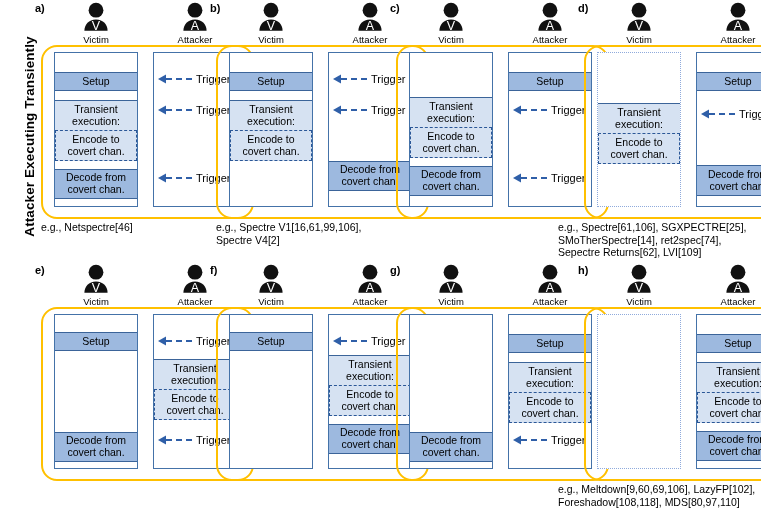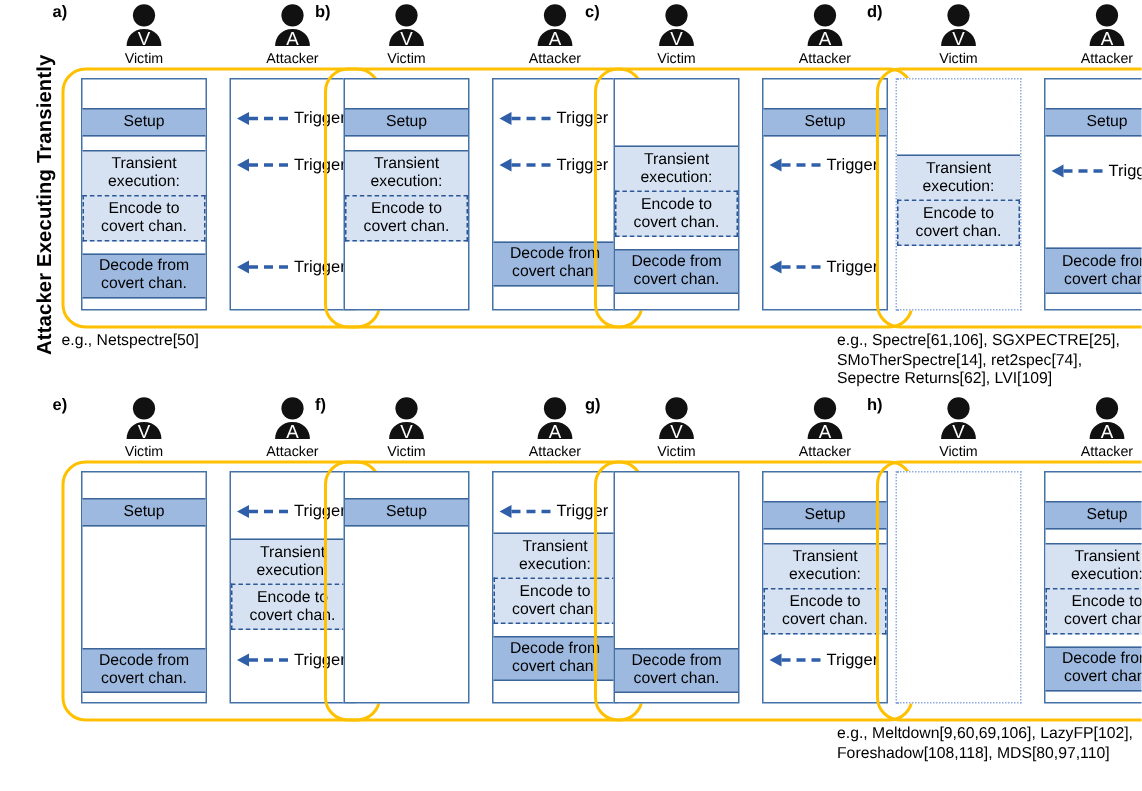--- a/index.html
+++ b/index.html
@@ -120,21 +120,21 @@
         <span class="tlabel">Trigger</span>
       </div>
       <div class="trigger" style="left:122px;top:172px;">
         <svg class="arrowsvg" width="38" height="12" viewBox="0 0 38 12">
           <path d="M1 6 L9 1.6 L9 10.4 Z" fill="#2F5FA8"></path>
           <line x1="9" y1="6" x2="37" y2="6" stroke="#2F5FA8" stroke-width="2.2" stroke-dasharray="6,4"></line>
         </svg>
         <span class="tlabel">Trigger</span>
       </div>
       <div class="caption" style="left:6px;top:221px;width:212px;">
-        <div>e.g., Netspectre[50]</div>
+        <div>e.g., Netspectre[46]</div>
       </div>
     </div>
     <div class="panel" style="left:210px;top:0px;width:178px;height:262px;">
       <div class="panel-letter">b)</div>
       <div class="actors">
         <div class="actor" style="left:30px;">
           <svg width="34" height="34" viewBox="0 0 34 34">
             <circle cx="17" cy="8.2" r="7.4" fill="#111"></circle>
             <path d="M17 17.4c-7.2 0-11.6 5.2-11.6 11.3h23.2C28.6 22.6 24.2 17.4 17 17.4z" fill="#111"></path>
             <text x="17" y="28.3" text-anchor="middle" font-family="Liberation Sans, sans-serif" font-size="12.5" fill="#fff">V</text>
@@ -176,20 +176,24 @@
           <line x1="9" y1="6" x2="37" y2="6" stroke="#2F5FA8" stroke-width="2.2" stroke-dasharray="6,4"></line>
         </svg>
         <span class="tlabel">Trigger</span>
       </div>
       <div class="trigger" style="left:122px;top:104px;">
         <svg class="arrowsvg" width="38" height="12" viewBox="0 0 38 12">
           <path d="M1 6 L9 1.6 L9 10.4 Z" fill="#2F5FA8"></path>
           <line x1="9" y1="6" x2="37" y2="6" stroke="#2F5FA8" stroke-width="2.2" stroke-dasharray="6,4"></line>
         </svg>
         <span class="tlabel">Trigger</span>
+      </div>
+      <div class="caption" style="left:6px;top:221px;width:218px;">
+        <div>e.g., Spectre V1[16,61,99,106],</div>
+        <div>Spectre V4[2]</div>
       </div>
     </div>
     <div class="panel" style="left:390px;top:0px;width:180px;height:262px;">
       <div class="panel-letter">c)</div>
       <div class="actors">
         <div class="actor" style="left:30px;">
           <svg width="34" height="34" viewBox="0 0 34 34">
             <circle cx="17" cy="8.2" r="7.4" fill="#111"></circle>
             <path d="M17 17.4c-7.2 0-11.6 5.2-11.6 11.3h23.2C28.6 22.6 24.2 17.4 17 17.4z" fill="#111"></path>
             <text x="17" y="28.3" text-anchor="middle" font-family="Liberation Sans, sans-serif" font-size="12.5" fill="#fff">V</text>

